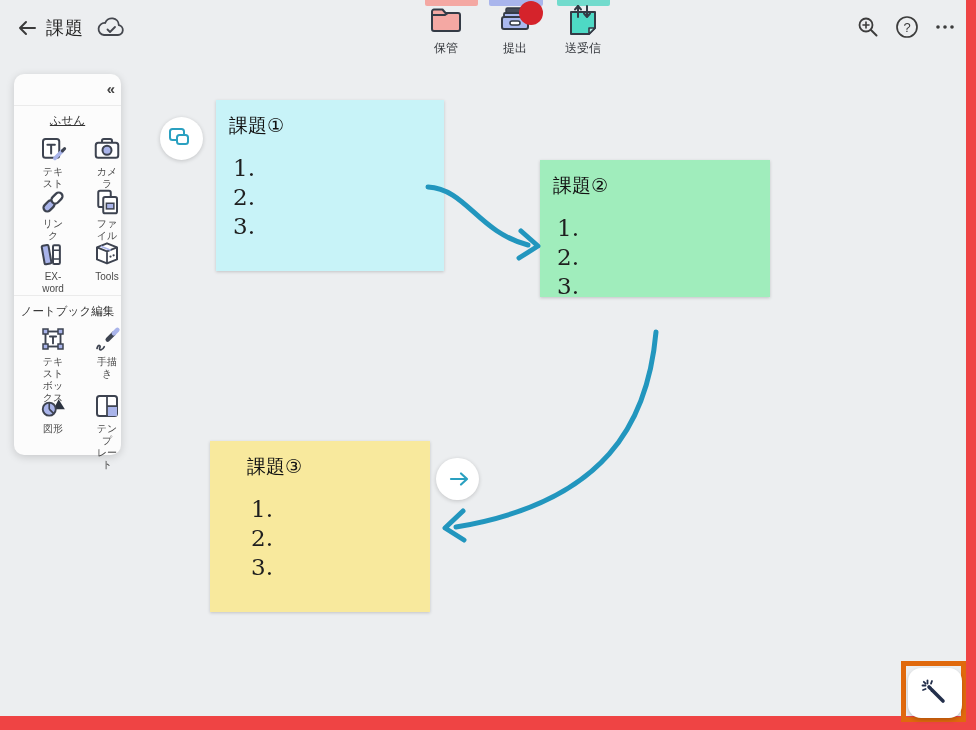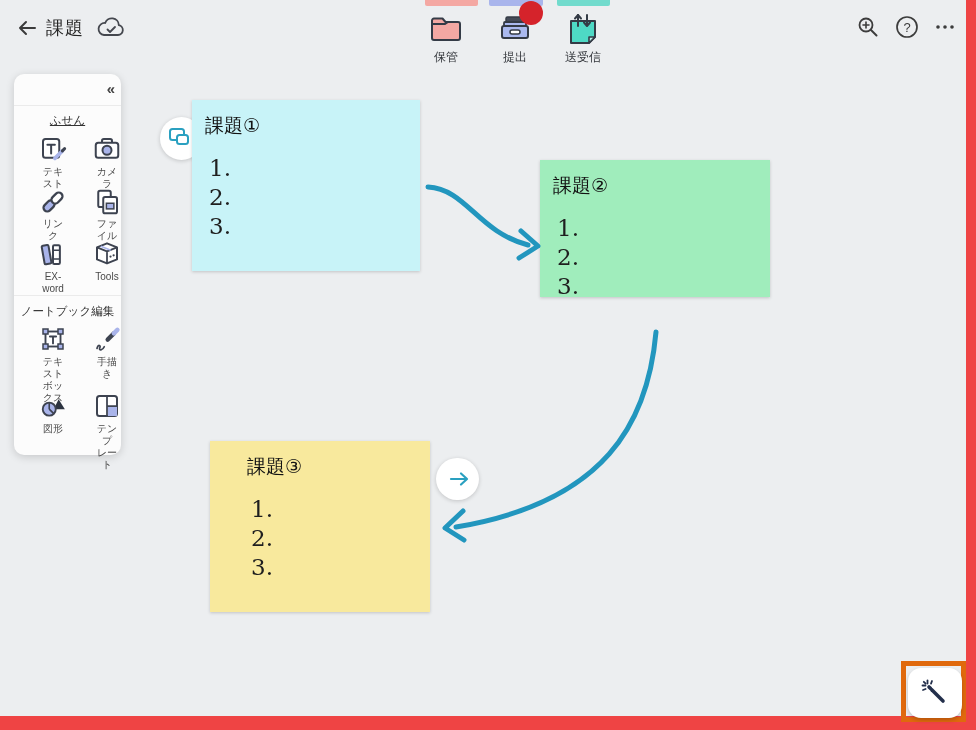--- a/index.html
+++ b/index.html
@@ -5,21 +5,21 @@
   html,body{margin:0;padding:0;}
   body{font-family:"Liberation Sans","DejaVu Sans",sans-serif;}
   .screen{position:relative;width:976px;height:730px;background:#ef4444;overflow:hidden;}
   .workspace{position:absolute;left:0;top:0;width:966px;height:716px;background:#eceef0;}
 
   
   .back-btn{position:absolute;left:12px;top:13px;width:30px;height:30px;display:flex;align-items:center;justify-content:center;cursor:pointer;}
   .doc-title{position:absolute;left:46px;top:16px;font-size:18px;color:#262626;letter-spacing:1px;}
   .cloud{position:absolute;left:95px;top:13px;width:32px;height:30px;}
   .strip{position:absolute;top:0;height:6px;border-radius:0 0 2px 2px;}
-  .tool-col{position:absolute;top:10px;width:56px;display:flex;flex-direction:column;align-items:center;cursor:pointer;}
+  .tool-col{position:absolute;top:1px;width:56px;display:flex;flex-direction:column;align-items:center;cursor:pointer;}
   .tool-col .ticon{width:38px;height:36px;display:flex;align-items:center;justify-content:center;}
   .tool-col .tlabel{margin-top:3px;font-size:12px;color:#33363b;}
   .badge{position:absolute;left:519px;top:1px;width:24px;height:24px;border-radius:50%;}
   .hicon{position:absolute;top:14px;width:26px;height:26px;display:flex;align-items:center;justify-content:center;cursor:pointer;}
 
   
   .sidebar{position:absolute;left:14px;top:74px;width:107px;height:381px;background:#fcfcfc;border-radius:10px;box-shadow:0 2px 8px rgba(0,0,0,.16);}
   .collapse{position:absolute;right:7px;top:6px;font-size:15px;color:#444;font-weight:bold;cursor:pointer;letter-spacing:-1px;}
   .sb-divider{position:absolute;left:0;width:107px;height:1px;background:#ebebeb;}
   .sb-header{position:absolute;left:0;width:107px;text-align:center;font-size:11.5px;color:#333;}
@@ -240,21 +240,21 @@
       <rect x="2" y="2" width="14" height="11" rx="2.5" fill="none" stroke="#2aa0c0" stroke-width="2"></rect>
       <rect x="9" y="8" width="11" height="9" rx="2.5" fill="#fff" stroke="#2aa0c0" stroke-width="2"></rect>
     </svg>
   </div>
   <div class="conn-btn" style="left:436px;top:458px;width:43px;height:42px;">
     <svg width="24" height="22" viewBox="0 0 24 22" style="margin:10px 0 0 12px;">
       <path d="M3 11h15M13 5.5l6 5.5-6 5.5" fill="none" stroke="#2aa0c0" stroke-width="2.2" stroke-linecap="round" stroke-linejoin="round"></path>
     </svg>
   </div>
 
-  <div class="note" style="left: 192px; top: 100px; width: 228px; height: 171px; background-color: rgb(200, 243, 248);">
+  <div class="note" style="left: 216px; top: 100px; width: 228px; height: 171px; background-color: rgb(200, 243, 248);">
     <div class="note-title">課題①</div>
     <div class="note-lines">
       <div>1.</div>
       <div>2.</div>
       <div>3.</div>
     </div>
   </div>
   <div class="note" style="left: 540px; top: 160px; width: 230px; height: 137px; background-color: rgb(160, 237, 188);">
     <div class="note-title">課題②</div>
     <div class="note-lines">

